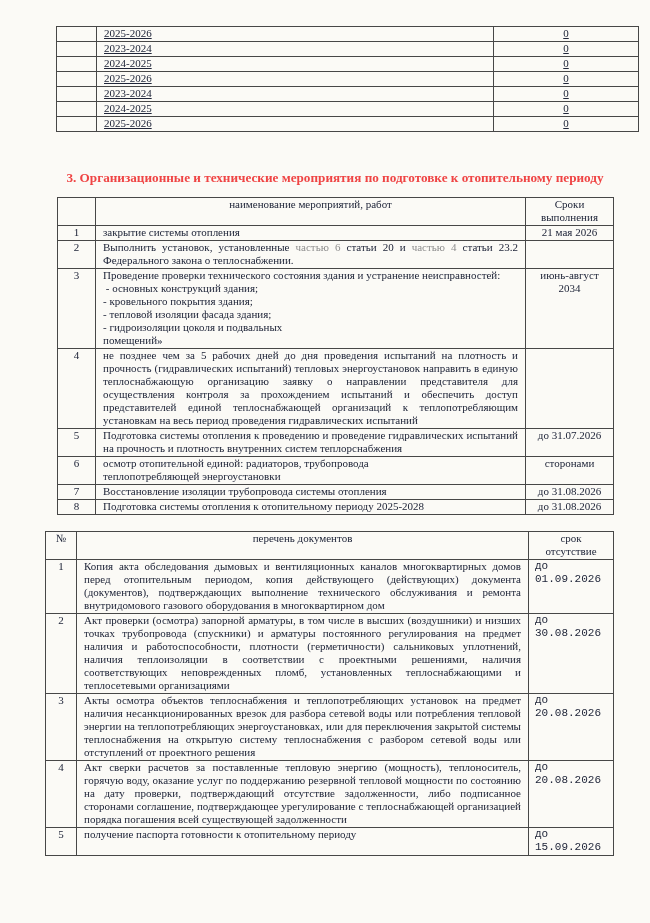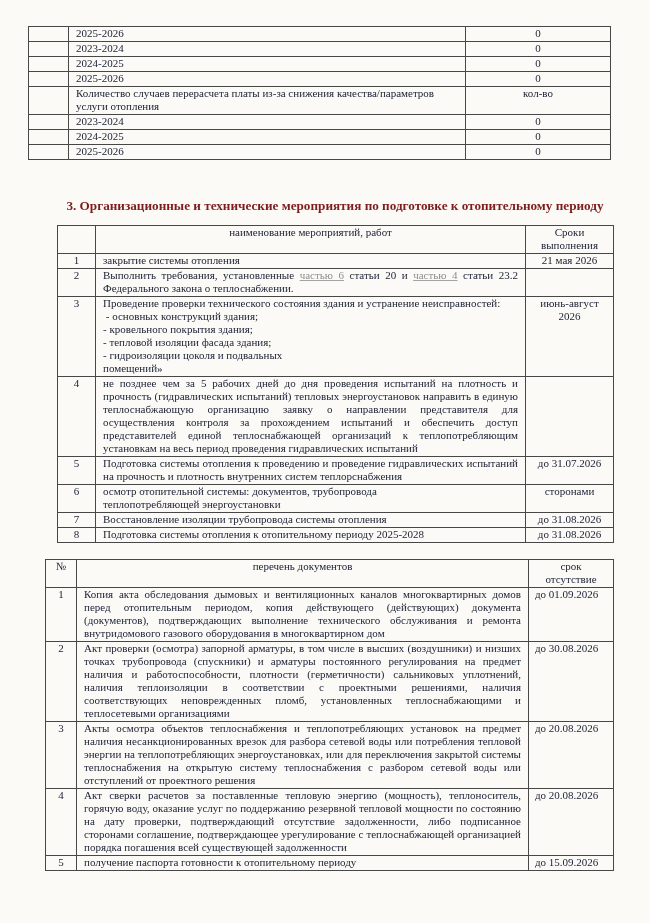--- a/index.html
+++ b/index.html
@@ -13,51 +13,50 @@
   .tbl { border-collapse:collapse; table-layout:fixed; }
   .tbl td {
     border:1px solid #474747;
     font-size:11px;
     line-height:13px;
     padding:0 7px 1px 7px;
     vertical-align:top;
     overflow:hidden;
   }
   
-  .t-top { margin:26px 0 0 28px; width:582px; }
+  .t-top { margin:26px 0 0 56px; width:582px;text-decoration:underline; }
   .t-top col.c1 { width:40px; }
   .t-top col.c2 { width:397px; }
   .t-top col.c3 { width:145px; }
   .t-top td.val { text-align:center; }
   
   .sec-title {
-    font-size:13.2px; font-weight:bold; color:#7f1d1d;
+    font-size:13.2px; font-weight:bold; color:#ef4444;
     width:590px; margin:0 0 0 40px; text-align:center;
   }
   .h3 { margin-top:38px; }
   .h4 { margin-top:3px; }
   
   .t-s3 { margin:11px 0 16px 57px; width:556px; }
   .t-s3 col.c1 { width:38px; }
   .t-s3 col.c2 { width:430px; }
   .t-s3 col.c3 { width:88px; }
   
   .t-s4 { margin:7px 0 0 45px; width:568px; }
   .t-s4 col.c1 { width:31px; }
   .t-s4 col.c2 { width:452px; }
   .t-s4 col.c3 { width:85px; }
   .hdr td { text-align:center; }
   td.num { text-align:center; padding-left:2px; padding-right:2px; }
   td.term { text-align:center; padding-left:3px; padding-right:3px; }
-  .t-s4 td.term { text-align:left; padding-left:6px; }
+  .t-s4 td.term { text-align:left; padding-left:6px;font-family:Liberation Mono, monospace; }
   td.just { text-align:justify; }
   td.pre { white-space:pre-wrap; }
   .glink {
     color:#8e8e8e;
-    text-decoration:underline;
     text-decoration-color:#a3a3a3;
   }
 </style>
 </head>
 <body>
 
 <div>
 
   <table class="tbl t-top">
     <colgroup>
@@ -78,26 +77,20 @@
       </tr>
       <tr>
         <td class="num"></td>
         <td class="pre">2024-2025</td>
         <td class="val">0</td>
       </tr>
       <tr>
         <td class="num"></td>
         <td class="pre">2025-2026</td>
         <td class="val">0</td>
-      </tr>
-      <tr>
-        <td class="num"></td>
-        <td class="pre">Количество случаев перерасчета платы из-за снижения качества/параметров
-услуги отопления</td>
-        <td class="val">кол-во</td>
       </tr>
       <tr>
         <td class="num"></td>
         <td class="pre">2023-2024</td>
         <td class="val">0</td>
       </tr>
       <tr>
         <td class="num"></td>
         <td class="pre">2024-2025</td>
         <td class="val">0</td>
@@ -125,46 +118,46 @@
         <td class="pre">Сроки
 выполнения</td>
       </tr>
       <tr>
         <td class="num">1</td>
         <td>закрытие системы отопления</td>
         <td class="term">21 мая 2026</td>
       </tr>
       <tr>
         <td class="num">2</td>
-        <td class="just"><span>Выполнить требования, установленные </span><span class="glink">частью 6</span><span> статьи 20 и </span><span class="glink">частью 4</span><span> статьи 23.2 Федерального закона о теплоснабжении.</span></td>
+        <td class="just"><span>Выполнить установок, установленные </span><span class="glink">частью 6</span><span> статьи 20 и </span><span class="glink">частью 4</span><span> статьи 23.2 Федерального закона о теплоснабжении.</span></td>
         <td class="term"></td>
       </tr>
       <tr>
         <td class="num">3</td>
         <td class="pre">Проведение проверки технического состояния здания и устранение неисправностей:
  - основных конструкций здания;
 - кровельного покрытия здания;
 - тепловой изоляции фасада здания;
 - гидроизоляции цоколя и подвальных
 помещений»</td>
-        <td class="term">июнь-август 2026</td>
+        <td class="term">июнь-август 2034</td>
       </tr>
       <tr>
         <td class="num">4</td>
         <td class="just">не позднее чем за 5 рабочих дней до дня проведения испытаний на плотность и прочность (гидравлических испытаний) тепловых энергоустановок направить в единую теплоснабжающую организацию заявку о направлении представителя для осуществления контроля за прохождением испытаний и обеспечить доступ представителей единой теплоснабжающей организаций к теплопотребляющим установкам на весь период проведения гидравлических испытаний</td>
         <td class="term"></td>
       </tr>
       <tr>
         <td class="num">5</td>
         <td class="just">Подготовка системы отопления к проведению и проведение гидравлических испытаний на прочность и плотность внутренних систем теплорснабжения</td>
         <td class="term">до 31.07.2026</td>
       </tr>
       <tr>
         <td class="num">6</td>
-        <td class="pre">осмотр отопительной системы: документов, трубопровода
+        <td class="pre">осмотр отопительной единой: радиаторов, трубопровода
 теплопотребляющей энергоустановки</td>
         <td class="term">сторонами</td>
       </tr>
       <tr>
         <td class="num">7</td>
         <td>Восстановление изоляции трубопровода системы отопления</td>
         <td class="term">до 31.08.2026</td>
       </tr>
       <tr>
         <td class="num">8</td>

